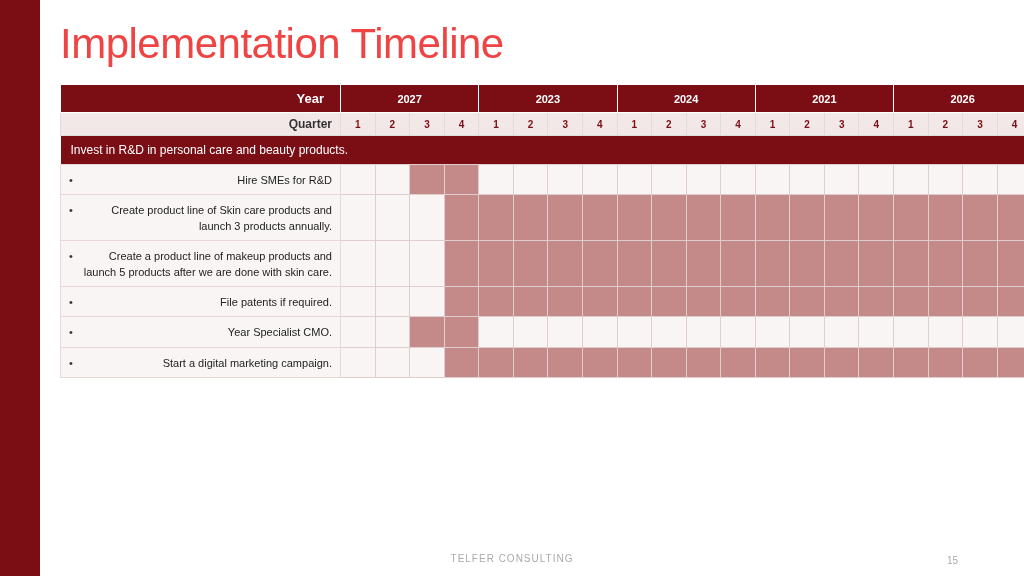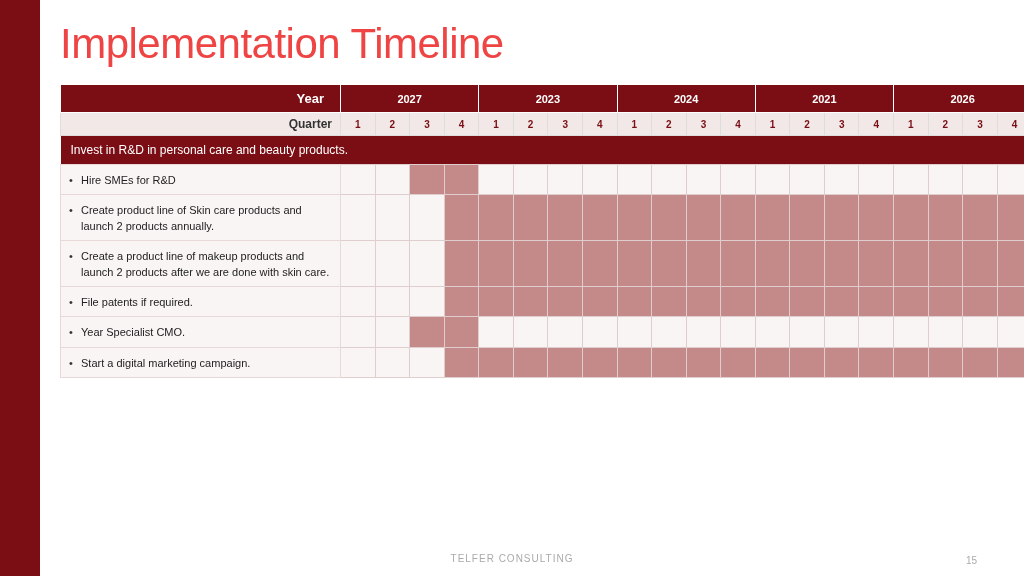--- a/index.html
+++ b/index.html
@@ -95,34 +95,35 @@
       min-width: 14px;
       text-align: center;
       border: 1px solid #e0cece;
     }
     .filled {
       background: #c48a8a !important;
     }
     .label-col {
       width: 310px;
       min-width: 280px;
+      text-align: right;
     }
     .footer-bar {
       position: absolute;
       bottom: 12px;
       left: 0; right: 0;
       text-align: center;
       font-size: 10px;
       color: #aaa;
       letter-spacing: 1px;
     }
     .page-num {
       position: absolute;
       bottom: 10px;
-      right: 47px;
+      right: 66px;
       font-size: 10px;
       color: #aaa;
     }
   </style>
 </head>
 <body>
 
 <div class="left-bar"></div>
 
 <h1>Implementation Timeline</h1>
@@ -197,48 +198,48 @@
         <td class="quarter-cell"></td>
         <td class="quarter-cell"></td>
         <td class="quarter-cell"></td>
         <td class="quarter-cell"></td>
         <td class="quarter-cell"></td>
         <td class="quarter-cell"></td>
         <td class="quarter-cell"></td>
         <td class="quarter-cell"></td>
       </tr>
       <tr class="task-row">
-        <td class="task-label label-col">Create product line of Skin care products and launch 2 products annually.</td>
-        <td class="quarter-cell"></td>
-        <td class="quarter-cell"></td>
-        <td class="quarter-cell"></td>
-        <td class="quarter-cell filled"></td>
-        <td class="quarter-cell filled"></td>
-        <td class="quarter-cell filled"></td>
-        <td class="quarter-cell filled"></td>
-        <td class="quarter-cell filled"></td>
-        <td class="quarter-cell filled"></td>
-        <td class="quarter-cell filled"></td>
-        <td class="quarter-cell filled"></td>
-        <td class="quarter-cell filled"></td>
-        <td class="quarter-cell filled"></td>
-        <td class="quarter-cell filled"></td>
-        <td class="quarter-cell filled"></td>
-        <td class="quarter-cell filled"></td>
-        <td class="quarter-cell filled"></td>
-        <td class="quarter-cell filled"></td>
-        <td class="quarter-cell filled"></td>
-        <td class="quarter-cell filled"></td>
-        <td class="quarter-cell"></td>
-        <td class="quarter-cell"></td>
-        <td class="quarter-cell"></td>
-        <td class="quarter-cell"></td>
-      </tr>
-      <tr class="task-row">
-        <td class="task-label label-col">Create a product line of makeup products and launch 2 products after we are done with skin care.</td>
+        <td class="task-label label-col">Create product line of Skin care products and launch 3 products annually.</td>
+        <td class="quarter-cell"></td>
+        <td class="quarter-cell"></td>
+        <td class="quarter-cell"></td>
+        <td class="quarter-cell filled"></td>
+        <td class="quarter-cell filled"></td>
+        <td class="quarter-cell filled"></td>
+        <td class="quarter-cell filled"></td>
+        <td class="quarter-cell filled"></td>
+        <td class="quarter-cell filled"></td>
+        <td class="quarter-cell filled"></td>
+        <td class="quarter-cell filled"></td>
+        <td class="quarter-cell filled"></td>
+        <td class="quarter-cell filled"></td>
+        <td class="quarter-cell filled"></td>
+        <td class="quarter-cell filled"></td>
+        <td class="quarter-cell filled"></td>
+        <td class="quarter-cell filled"></td>
+        <td class="quarter-cell filled"></td>
+        <td class="quarter-cell filled"></td>
+        <td class="quarter-cell filled"></td>
+        <td class="quarter-cell"></td>
+        <td class="quarter-cell"></td>
+        <td class="quarter-cell"></td>
+        <td class="quarter-cell"></td>
+      </tr>
+      <tr class="task-row">
+        <td class="task-label label-col">Create a product line of makeup products and launch 5 products after we are done with skin care.</td>
         <td class="quarter-cell"></td>
         <td class="quarter-cell"></td>
         <td class="quarter-cell"></td>
         <td class="quarter-cell filled"></td>
         <td class="quarter-cell filled"></td>
         <td class="quarter-cell filled"></td>
         <td class="quarter-cell filled"></td>
         <td class="quarter-cell filled"></td>
         <td class="quarter-cell filled"></td>
         <td class="quarter-cell filled"></td>

